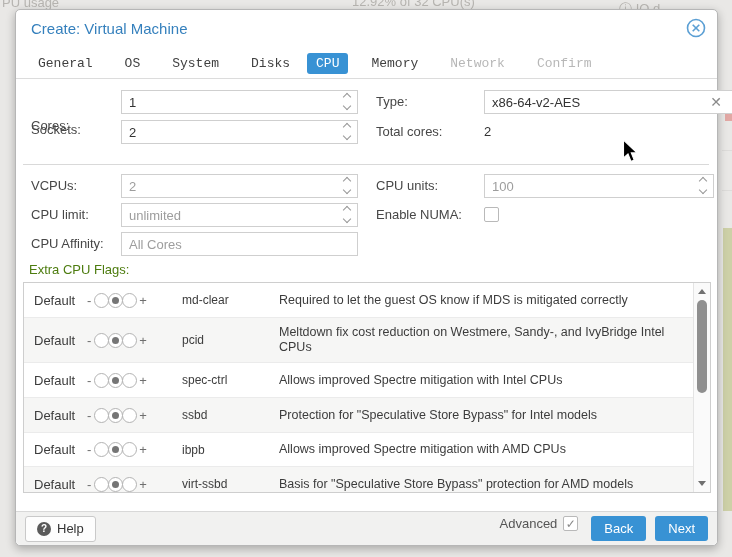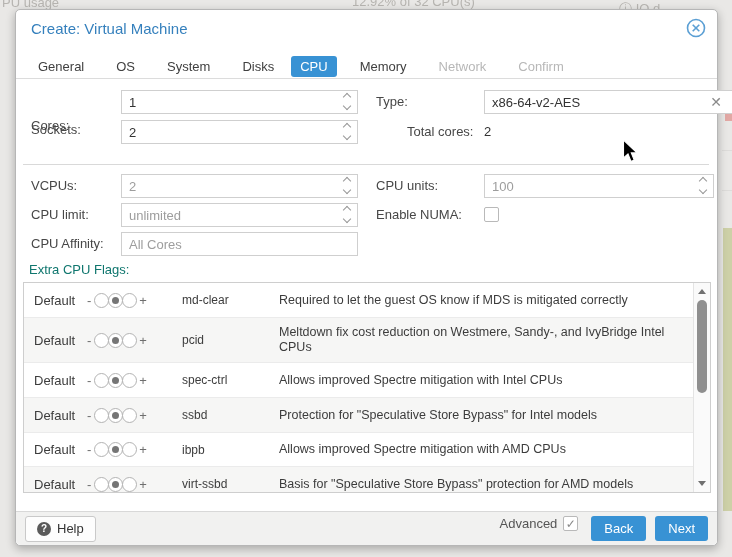--- a/index.html
+++ b/index.html
@@ -16,21 +16,21 @@
   .dialog { position:absolute; left:15px; top:9px; width:703px; height:537px;
     background:#fff; border:1px solid #b6b6b6; border-radius:5px;
     box-shadow:0 3px 10px rgba(0,0,0,.28); }
 
   .titlebar { position:absolute; left:0; top:0; right:0; height:36px; }
   .dlg-title { position:absolute; left:15px; top:10px; font-size:15px; color:#3580bd; }
   .close-btn { position:absolute; right:11px; top:8px; width:20px; height:20px; cursor:pointer; }
 
   
   .tabs { position:absolute; left:13px; top:43px; right:13px; height:24px;
-    display:flex; align-items:flex-end; }
+    display:flex; align-items:flex-start;font-family:Liberation Mono, monospace; }
   .tab { font-size:13px; color:#404040; padding:3px 9px; border-radius:3px; cursor:pointer; }
   .tab + .tab { margin-left:14px; }
   .tab.active { background:#3892d4; color:#fff;margin-left:8px; }
   .tab.disabled { color:#b7b7b7; cursor:default; }
 
   .panel-top { position:absolute; left:0; right:0; top:68px; height:1px; background:#dcdcdc; }
 
   
   .f-label { position:absolute; font-size:13px; color:#474747; line-height:24px; }
   .f-field { position:absolute; height:24px; background:#fff; border:1px solid #cfcfcf;
@@ -46,21 +46,21 @@
   .clear-x { font-size:14px; color:#8a8a8a; padding:0 7px; cursor:pointer; }
   .combo-trig { width:24px; height:100%; display:flex; align-items:center;
     justify-content:center; cursor:pointer; }
   .sep-line { position:absolute; left:7px; right:8px; height:1px; background:#d9d9d9; }
   .static-val { position:absolute; font-size:13px; color:#333; line-height:24px; }
   .checkbox { width:15px; height:15px; border:1px solid #b9b9b9; border-radius:2px;
     background:#fff; display:inline-flex; align-items:center; justify-content:center;
     font-size:12px; color:#8a8a8a; cursor:pointer; }
 
   
-  .flags-label { position:absolute; left:13px; top:252px; font-size:13px; color:#0f766e; }
+  .flags-label { position:absolute; left:13px; top:252px; font-size:13px; color:#4d7c0f; }
   .flags-grid { position:absolute; left:7px; top:272px; width:688px; height:211px;
     border:1px solid #cecece; background:#fff; overflow:hidden; }
   .flag-row { display:flex; align-items:center; width:669px; border-bottom:1px solid #ebebeb; }
   .flag-row.alt { background:#f6f6f5; }
   .col-default { width:63px; padding-left:10px; font-size:13px; color:#3c3c3c; }
   .col-slider { width:95px; display:flex; align-items:center; }
   .col-flag { width:97px; font-size:12px; color:#3c3c3c; }
   .col-desc { flex:1; font-size:12.5px; color:#3c3c3c; line-height:15px; padding-right:8px; }
   .minus,.plus { font-size:13px; color:#6e6e6e; }
   .minus { margin-right:3px; } .plus { margin-left:3px; }
@@ -154,21 +154,21 @@
   </div>
 
   <span class="f-label" style="left:15px; top:104px;">Cores:</span>
   <div class="f-field" style="left:105px; top:110px; width:237px;">
     <span class="f-val">2</span>
     <span class="spin">
         <i class="chev up"></i>
         <i class="chev dn"></i>
       </span>
   </div>
-  <span class="f-label" style="left:360px; top:110px;margin-left:31px;">Total cores:</span>
+  <span class="f-label" style="left:360px; top:110px;">Total cores:</span>
   <span class="static-val" style="left:468px; top:110px;">2</span>
 
   <div class="sep-line" style="top:154px;"></div>
 
   <span class="f-label" style="left:15px; top:164px;">VCPUs:</span>
   <div class="f-field grey" style="left:105px; top:164px; width:237px;">
     <span class="f-val">2</span>
     <span class="spin">
         <i class="chev up"></i>
         <i class="chev dn"></i>

